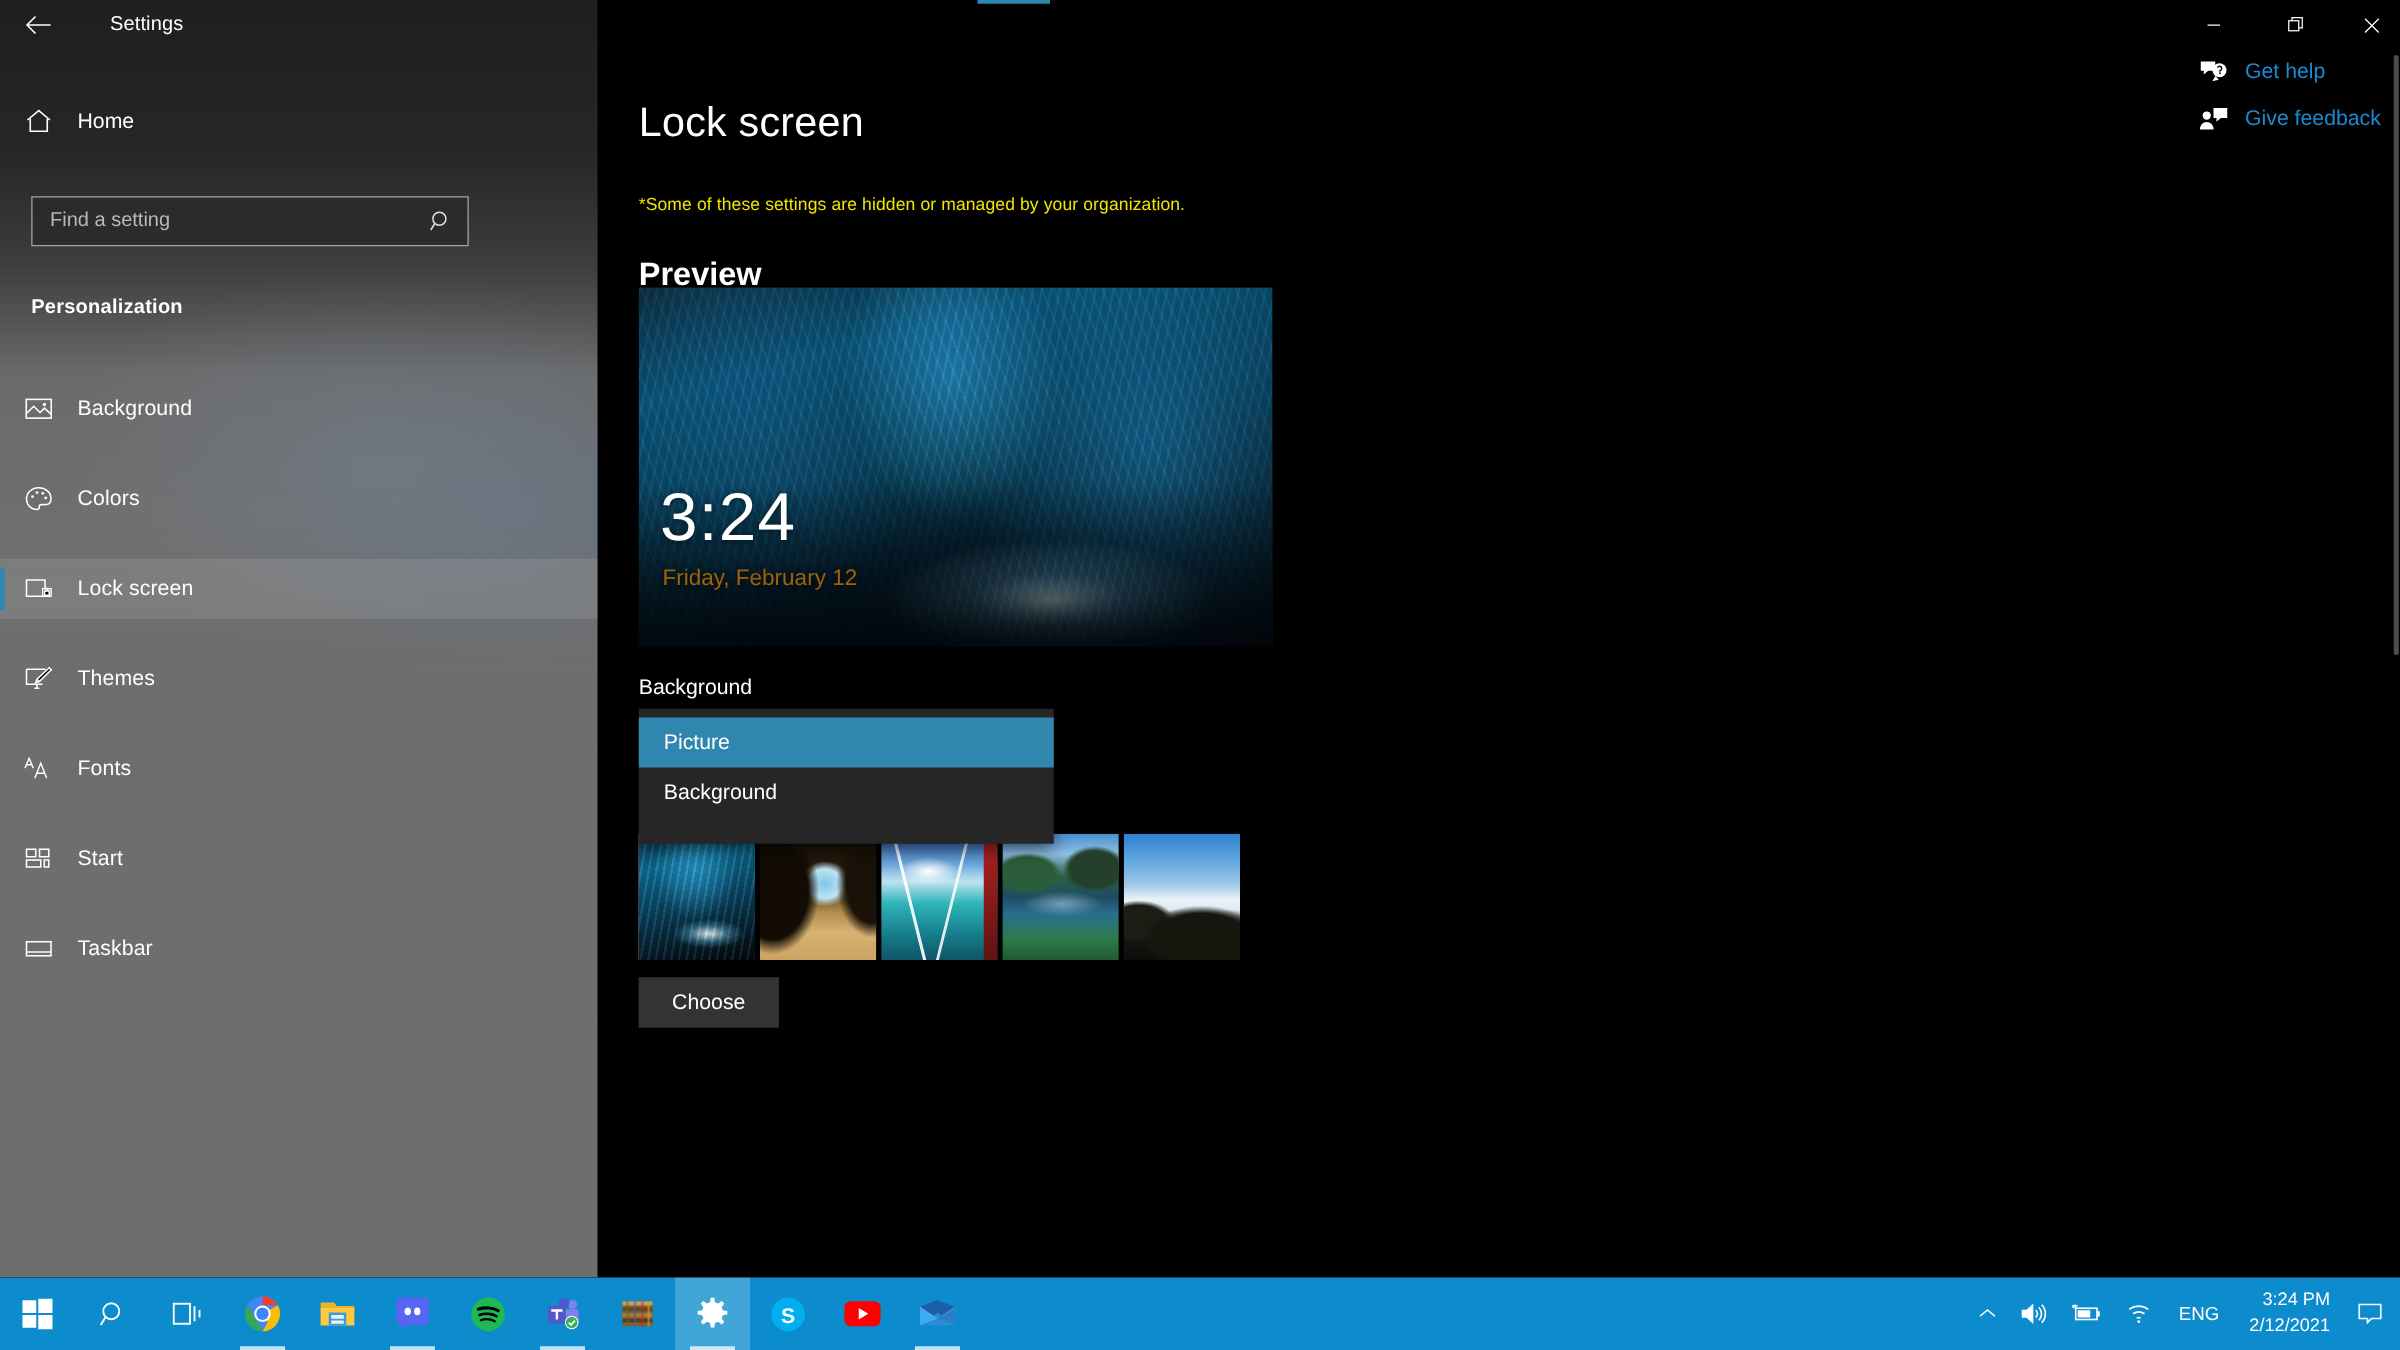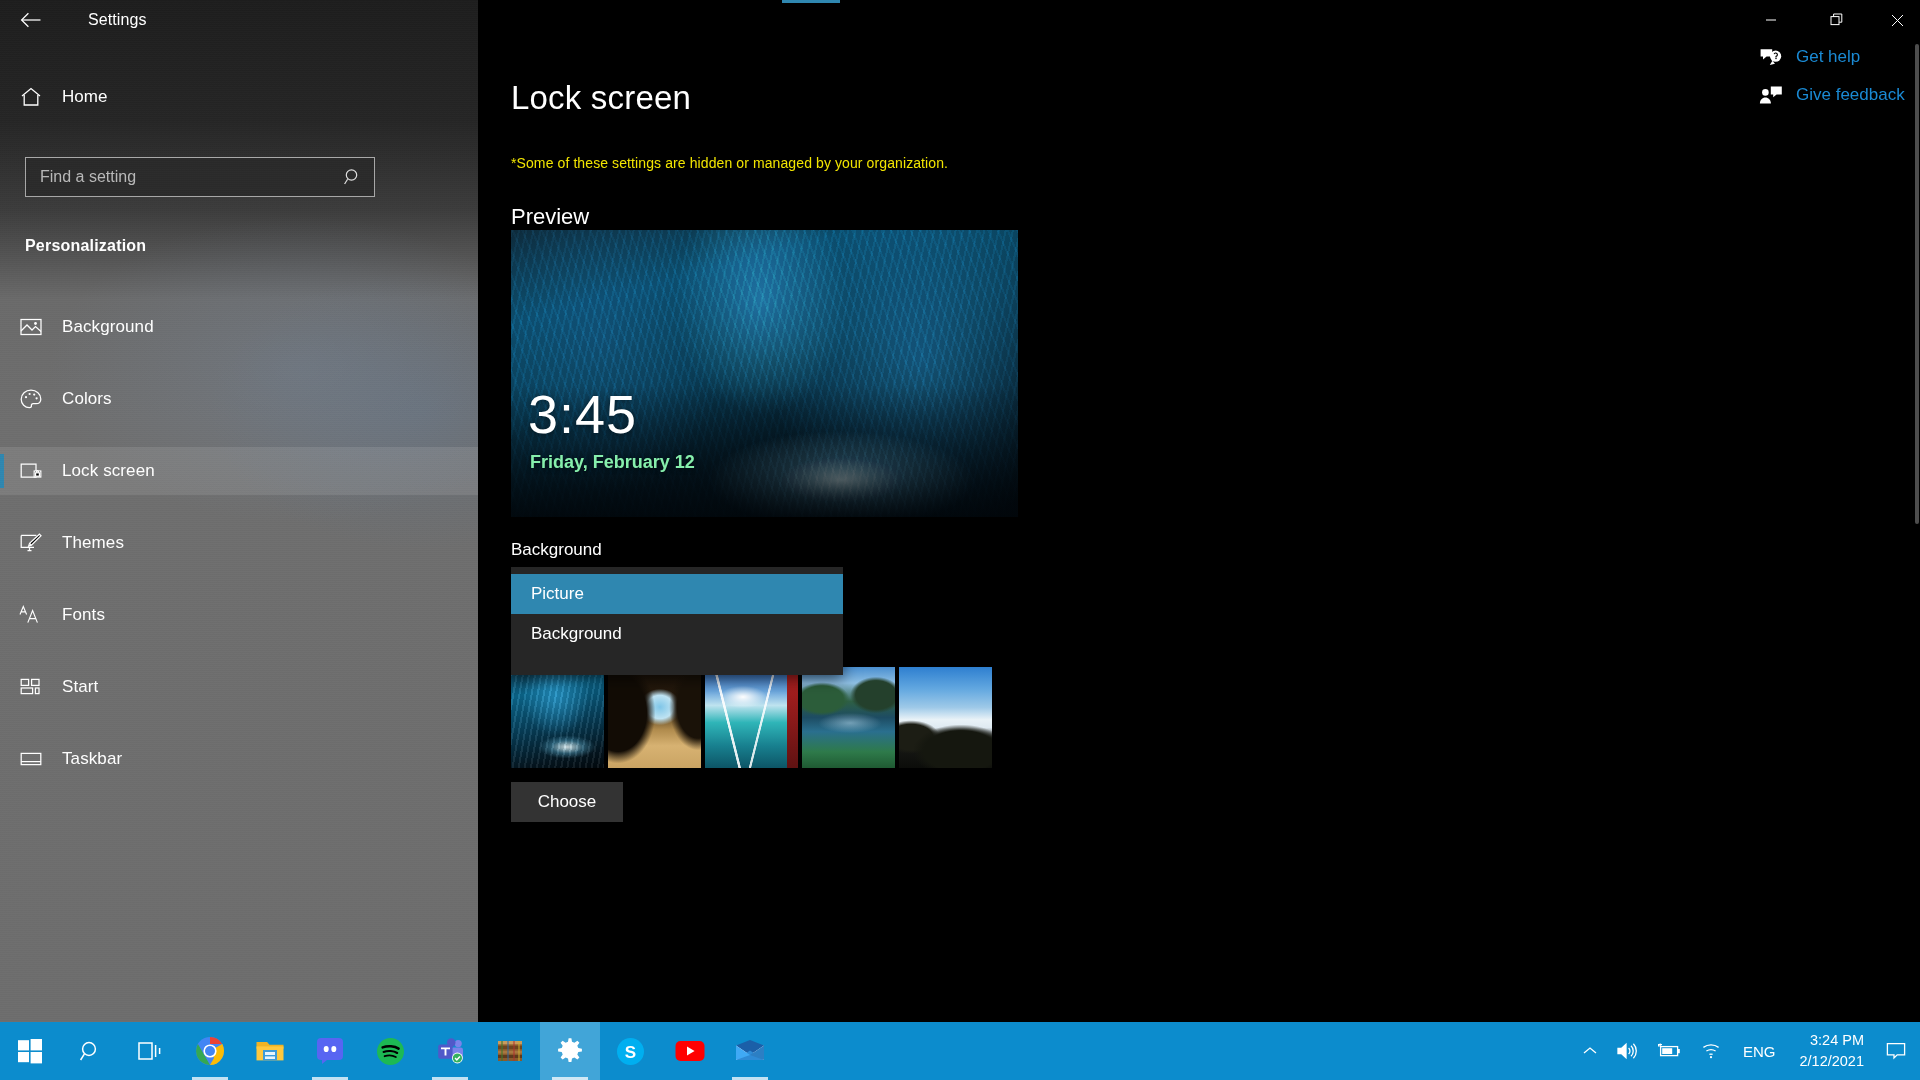--- a/index.html
+++ b/index.html
@@ -135,21 +135,21 @@
     font-size: 33px; color: #ffffff; font-weight: 300;
     letter-spacing: .2px;
   }
   #org-warning {
     position: absolute; left: 33px; top: 115px;
     font-size: 14px; color: #f2e500;
     letter-spacing: .1px;
   }
   #preview-heading {
     position: absolute; left: 33px; top: 164px;
-    font-size: 22px; color: #ffffff; font-weight: 400;
+    font-size: 26px; color: #ffffff; font-weight: 700;
   }
 
   
   #preview-frame {
     position: absolute; left: 33px; top: 190px;
     width: 507px; height: 287px;
     overflow: hidden;
     background: #06141f;
     cursor: default;
   }
@@ -175,21 +175,21 @@
   }
   #preview-clock {
     position: absolute; left: 17px; top: 157px;
     font-size: 54px; color: #ffffff; font-weight: 200;
     letter-spacing: 1px; line-height: 1;
     text-shadow: 0 1px 6px rgba(0,0,0,.55);
     z-index: 2;
   }
   #preview-date {
     position: absolute; left: 19px; top: 222px;
-    font-size: 18px; color: #86efac; font-weight: 700;
+    font-size: 18px; color: #a16207; font-weight: 400;
     text-shadow: 0 1px 5px rgba(0,0,0,.6);
     z-index: 2;
   }
 
   #background-label {
     position: absolute; left: 33px; top: 500px;
     font-size: 17px; color: #ffffff;
   }
 
   
@@ -476,21 +476,21 @@
     </div>
 
     <div id="content">
 
       <div id="page-title">Lock screen</div>
       <div id="org-warning">*Some of these settings are hidden or managed by your organization.</div>
       <div id="preview-heading">Preview</div>
 
       <div id="preview-frame">
         <div id="preview-art"></div>
-        <div id="preview-clock">3:45</div>
+        <div id="preview-clock">3:24</div>
         <div id="preview-date">Friday, February 12</div>
       </div>
 
       <div id="background-label">Background</div>
 
       <div id="choose-picture-label">Choose your picture</div>
 
       <div id="thumb-row">
         <div class="thumb selected">
           <div class="thumb-art art-ice"></div>

